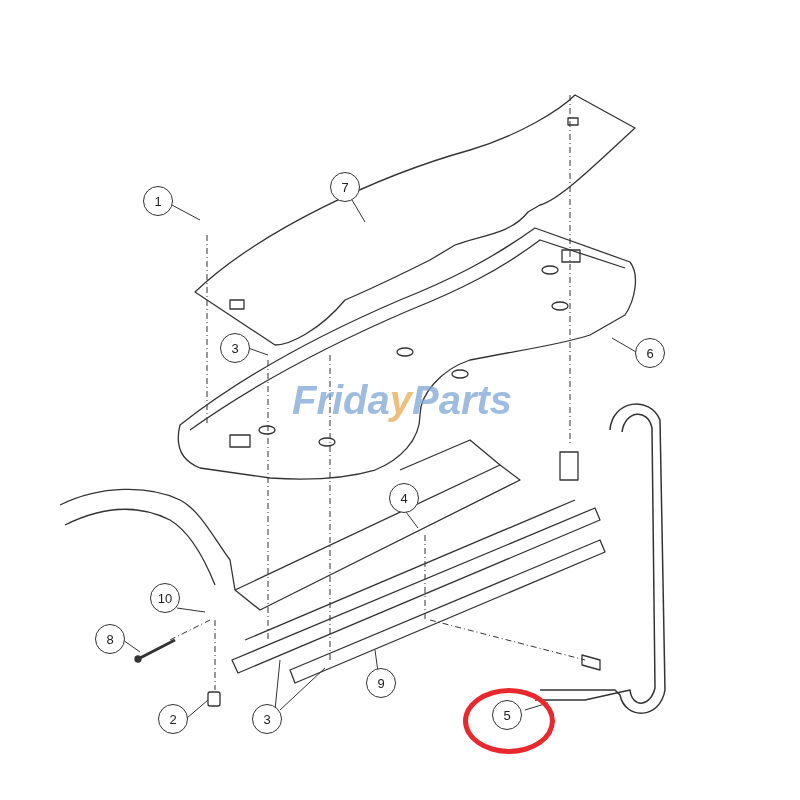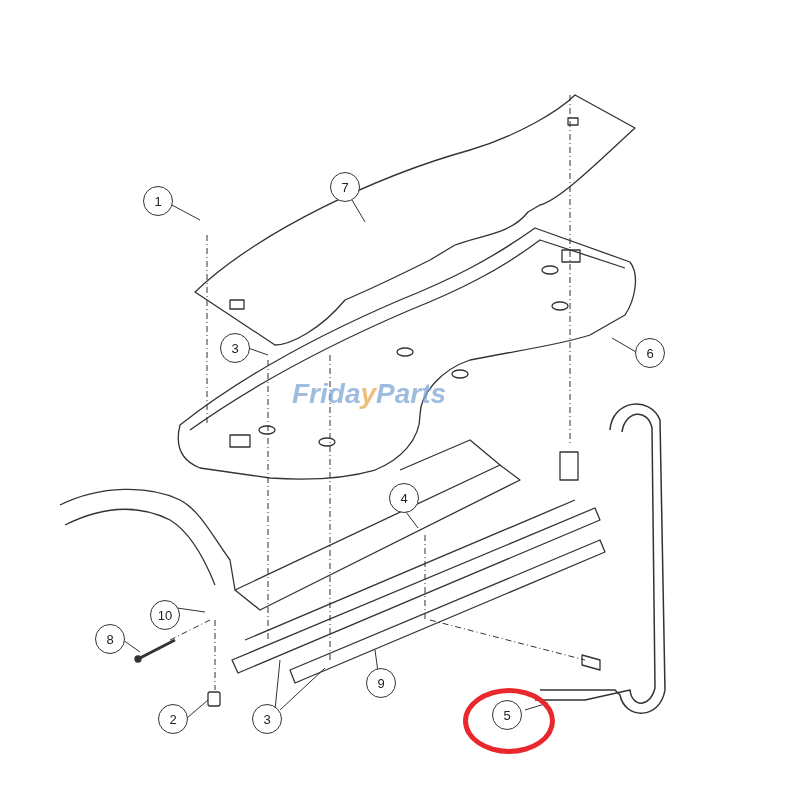--- a/index.html
+++ b/index.html
@@ -2,21 +2,21 @@
 <html><head>
 <meta charset="utf-8">
 <style>
   html, body { margin:0; padding:0; background:#ffffff; }
   #canvas { position:relative; width:800px; height:800px; overflow:hidden; background:#fff; }
   svg { position:absolute; left:0; top:0; }
   .callout { position:absolute; width:30px; height:30px; border:1.3px solid #333; border-radius:50%;
     display:flex; align-items:center; justify-content:center; box-sizing:border-box;
     font-family:"Liberation Sans", sans-serif; font-size:13px; color:#222; background:#fff; }
   .watermark { position:absolute; left:292px; top:378px; font-family:"Liberation Sans", sans-serif;
-    font-weight:bold; font-style:italic; font-size:28px; color:#7ea6d6; opacity:0.75; letter-spacing:0px; }
+    font-weight:bold; font-style:italic; font-size:40px; color:#7ea6d6; opacity:0.75; letter-spacing:0px; }
   .watermark .v { color:#e8a951; }
   .highlight { position:absolute; left:463px; top:688px; width:92px; height:66px; border:5px solid #e8282c;
     border-radius:50%; box-sizing:border-box; }
 </style>
 </head>
 <body>
 
 <div id="canvas">
   <svg width="800" height="800" viewBox="0 0 800 800" fill="none" stroke="#333" stroke-width="1.3" stroke-linejoin="round">
 
@@ -121,18 +121,18 @@
     </div>
   <div class="callout" style="left:330px;top:172px;">
       <span>7</span>
     </div>
   <div class="callout" style="left:95px;top:624px;">
       <span>8</span>
     </div>
   <div class="callout" style="left:366px;top:668px;">
       <span>9</span>
     </div>
-  <div class="callout" style="left:150px;top:600px;">
+  <div class="callout" style="left:150px;top:583px;">
       <span>10</span>
     </div>
 
   <div class="highlight"></div>
 </div>
 
 </body></html>

